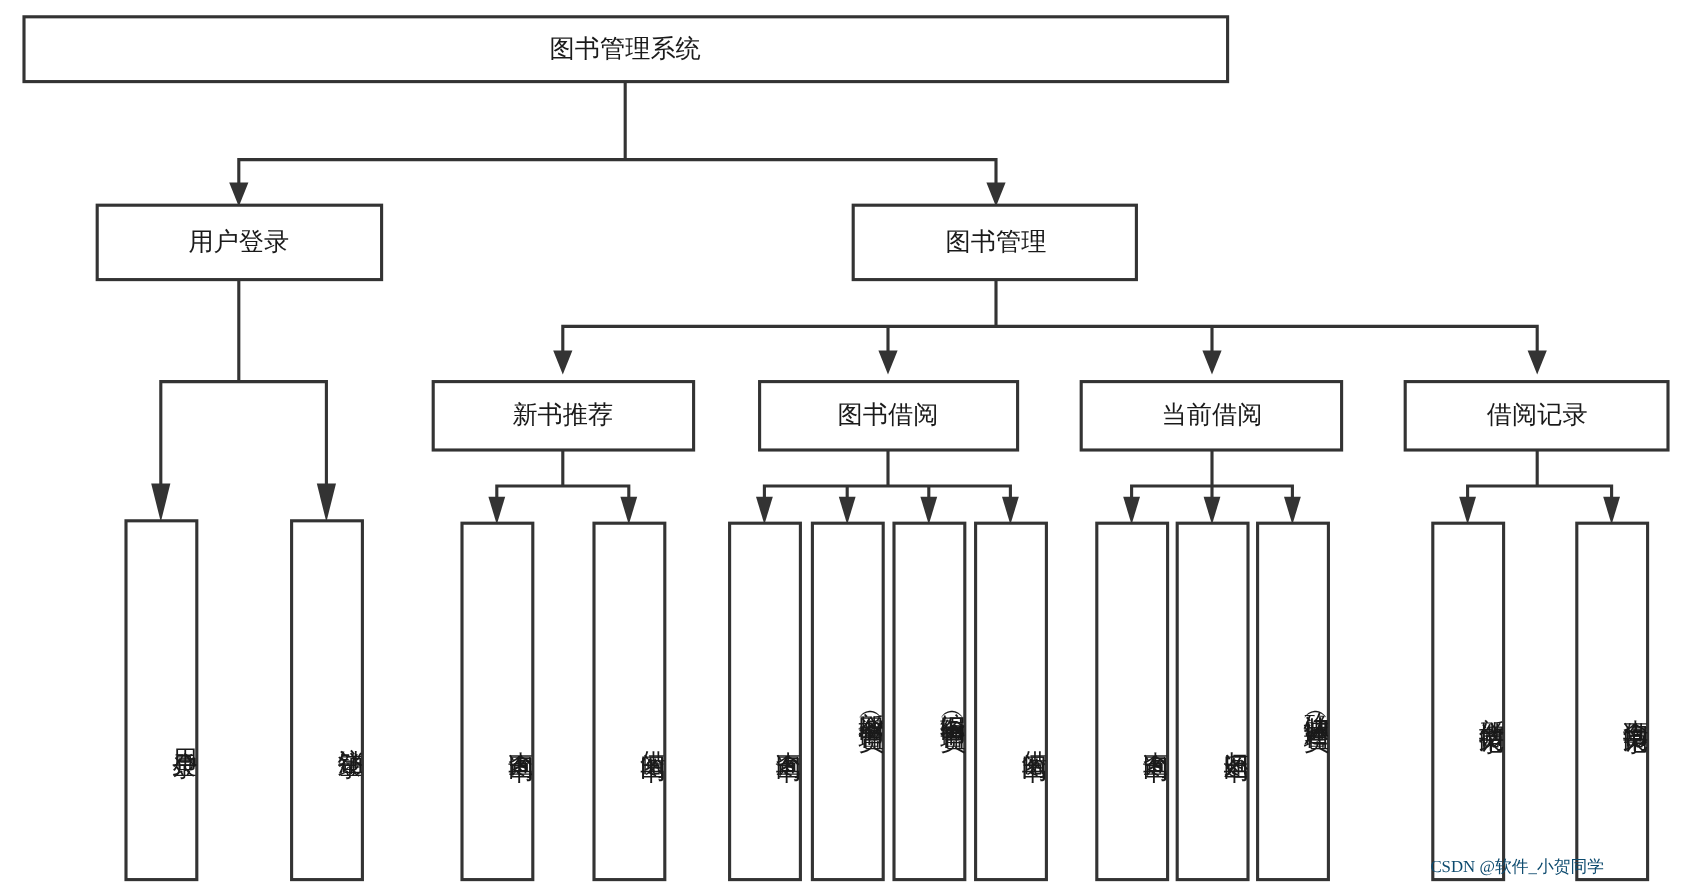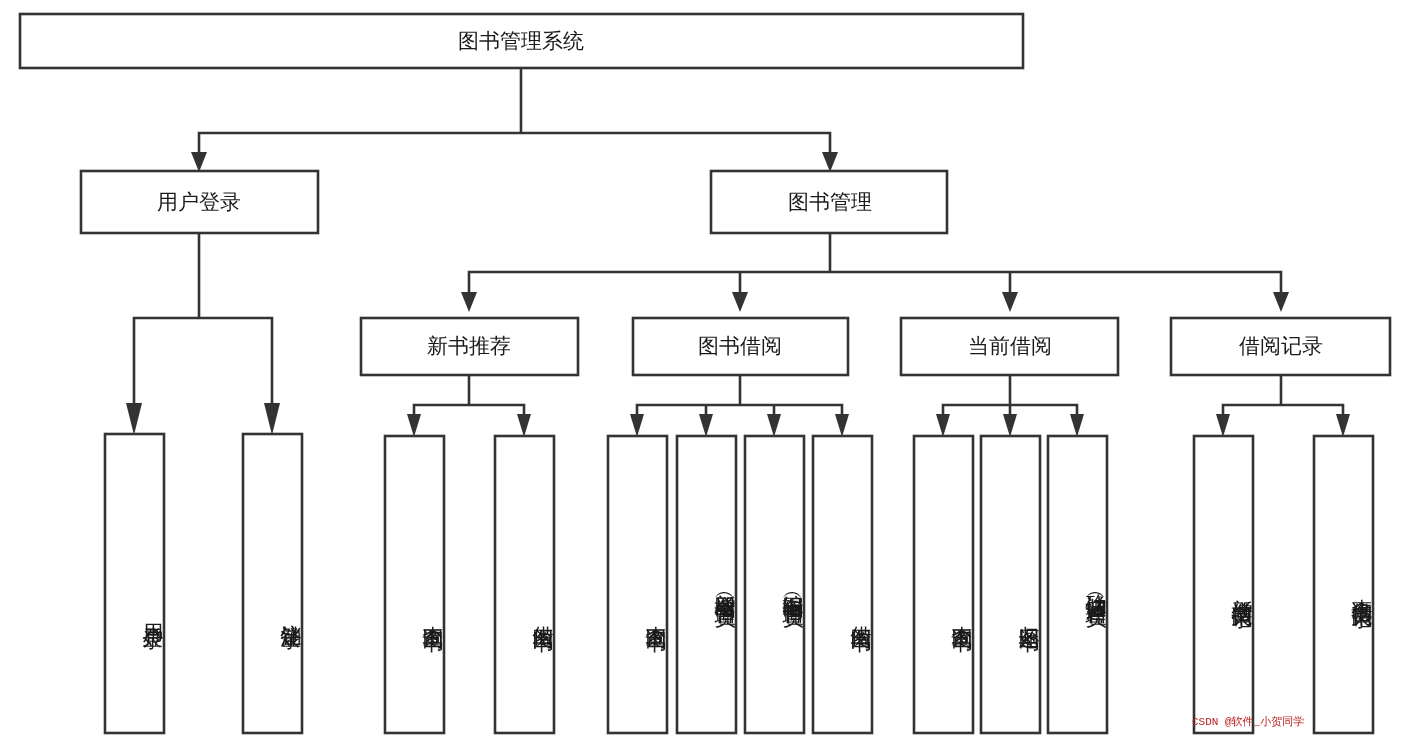--- a/index.html
+++ b/index.html
@@ -59,23 +59,23 @@
     letter-spacing: 2px;
     line-height: 1;
     white-space: nowrap;
     display: flex;
     align-items: flex-start;
     justify-content: center;
     pointer-events: none;
   }
   .watermark {
     position: absolute;
-    font-family: Liberation Mono, monospace;
-    font-size: 11px;
-    color: #b91c1c;
+    font-family: Liberation Serif, serif;
+    font-size: 14px;
+    color: #0c4a6e;
     white-space: nowrap;
   }
 </style>
 </head>
 <body>
 
 <div id="diagram-root">
 
   <svg id="tree-svg" viewBox="0 0 1405 747">
 

